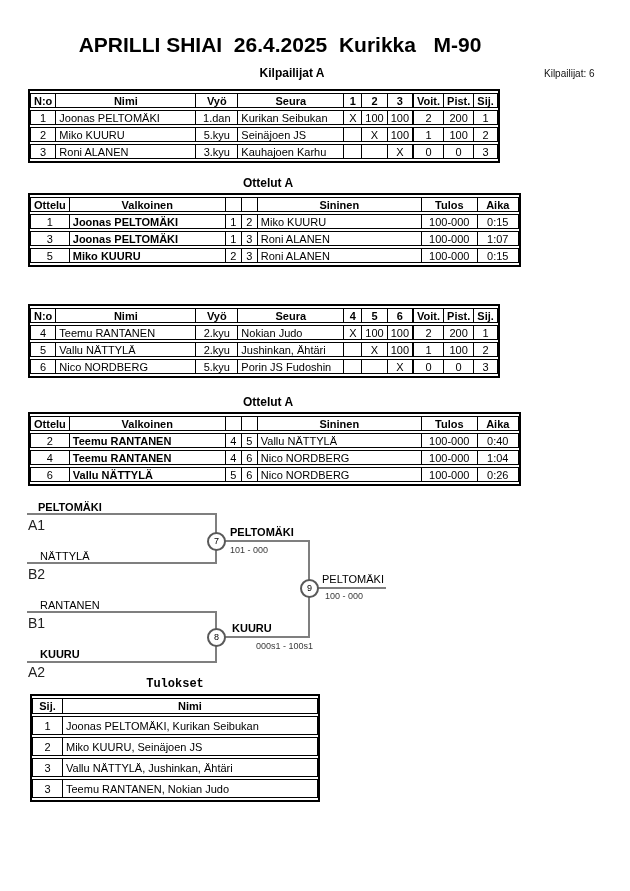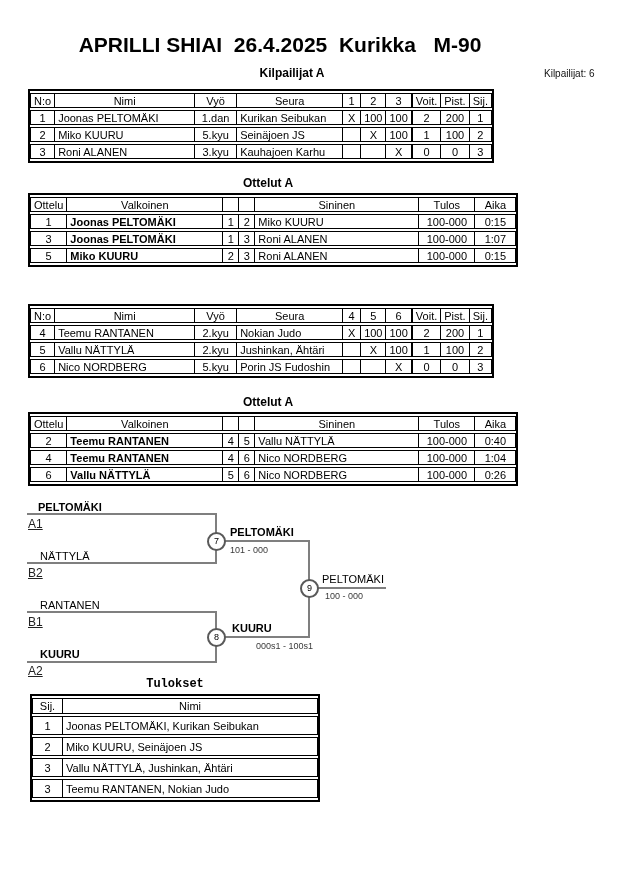--- a/index.html
+++ b/index.html
@@ -17,34 +17,34 @@
   .count-label { font-size:10px; color:#111; }
 
   .frame { position:absolute; border:2px solid #000; background:#fff; }
   table.grid { border-collapse:separate; border-spacing:0 2px; table-layout:fixed; font-size:11px; }
   .grid th, .grid td {
     border-style:solid; border-color:#000; border-width:1px 0 1px 1px;
     padding:0 3px; height:13px; line-height:12px;
     overflow:hidden; white-space:nowrap; font-weight:normal; text-align:left;
   }
   .grid th:last-child, .grid td:last-child { border-right-width:1px; }
-  .grid th { font-weight:normal; }
+  .grid th { font-weight:bold; }
   .ctr { text-align:center !important; }
   .b { font-weight:bold !important; }
   .grp { border-left-width:2px !important;margin-top:17px; }
   .tall td, .tall th { height:17px; line-height:16px; }
 
   
   .bl { position:absolute; background:#7f7f7f; }
   .mc {
     position:absolute; width:15px; height:15px; border:2px solid #595959; border-radius:50%;
     background:#fff; font-size:9px; line-height:15px; text-align:center; z-index:2; color:#000;
   }
   .bn { position:absolute; font-size:11px; white-space:nowrap; }
-  .seed { position:absolute; font-size:12px; color:#222;text-decoration:underline; }
+  .seed { position:absolute; font-size:14px; color:#222; }
   .score { position:absolute; font-size:9px; color:#3a3a3a; white-space:nowrap; }
 
   .page-break { position:absolute; left:63px; top:889px; width:567px; height:2px; }
 </style>
 </head>
 <body>
 
 <div class="sheet">
 
   <div class="abs page-title">APRILLI SHIAI  26.4.2025  Kurikka   M-90</div>

